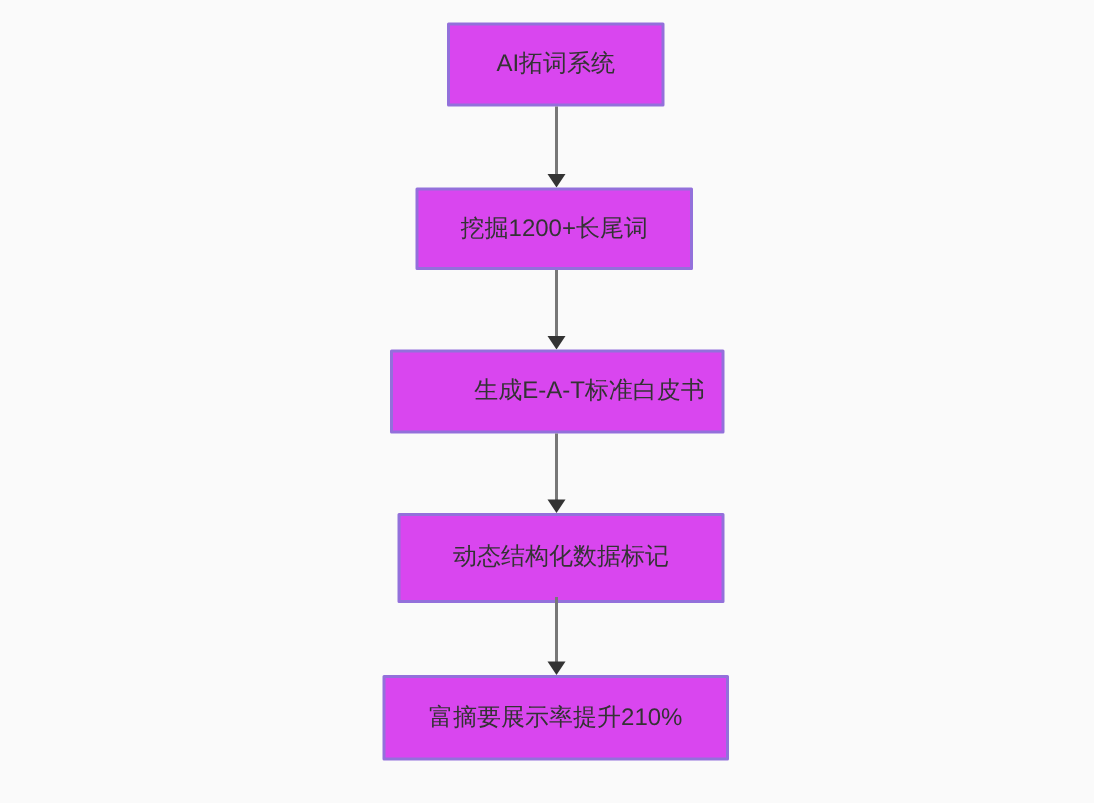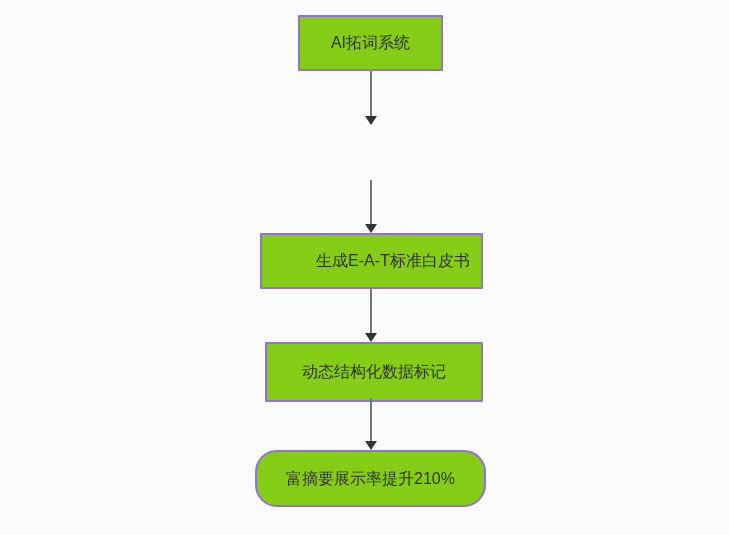--- a/index.html
+++ b/index.html
@@ -14,37 +14,37 @@
     position: relative;
     font-family: "Liberation Sans", "DejaVu Sans", sans-serif;
   }
   .canvas {
     position: absolute;
     inset: 0;
   }
   .flow-node {
     position: absolute;
     box-sizing: border-box;
-    background: #84cc16;
+    background: #d946ef;
     border: 2px solid #9370db;
     border-radius: 1px;
     display: flex;
     align-items: center;
     justify-content: center;
     font-size: 16px;
     color: #333333;
     text-align: center;
     line-height: 1.2;
     white-space: nowrap;
   }
   .node-1 { left: 298px; top: 15px;  width: 145px; height: 56px; }
   .node-2 { left: 277px; top: 125px; width: 185px; height: 55px; }
   .node-3 { left: 260px; top: 233px; width: 223px; height: 56px; padding-left: 43px; }
   .node-4 { left: 265px; top: 342px; width: 218px; height: 60px; }
-  .node-5 { left: 255px; top: 450px; width: 231px; height: 57px; border-radius: 22px; }
+  .node-5 { left: 255px; top: 450px; width: 231px; height: 57px; }
 
   .edge {
     position: absolute;
     left: 364px;           
     width: 14px;
     display: flex;
     flex-direction: column;
     align-items: center;
   }
   .edge-1 { top: 71px;  height: 54px; }
@@ -73,20 +73,23 @@
 
   <div class="flow-node node-1">
     <span>AI拓词系统</span>
   </div>
 
   <div class="edge edge-1">
     <div class="line"></div>
     <div class="arrowhead"></div>
   </div>
 
+  <div class="flow-node node-2">
+    <span>挖掘1200+长尾词</span>
+  </div>
 
   <div class="edge edge-2">
     <div class="line"></div>
     <div class="arrowhead"></div>
   </div>
 
   <div class="flow-node node-3">
     <span>生成E-A-T标准白皮书</span>
   </div>
 

